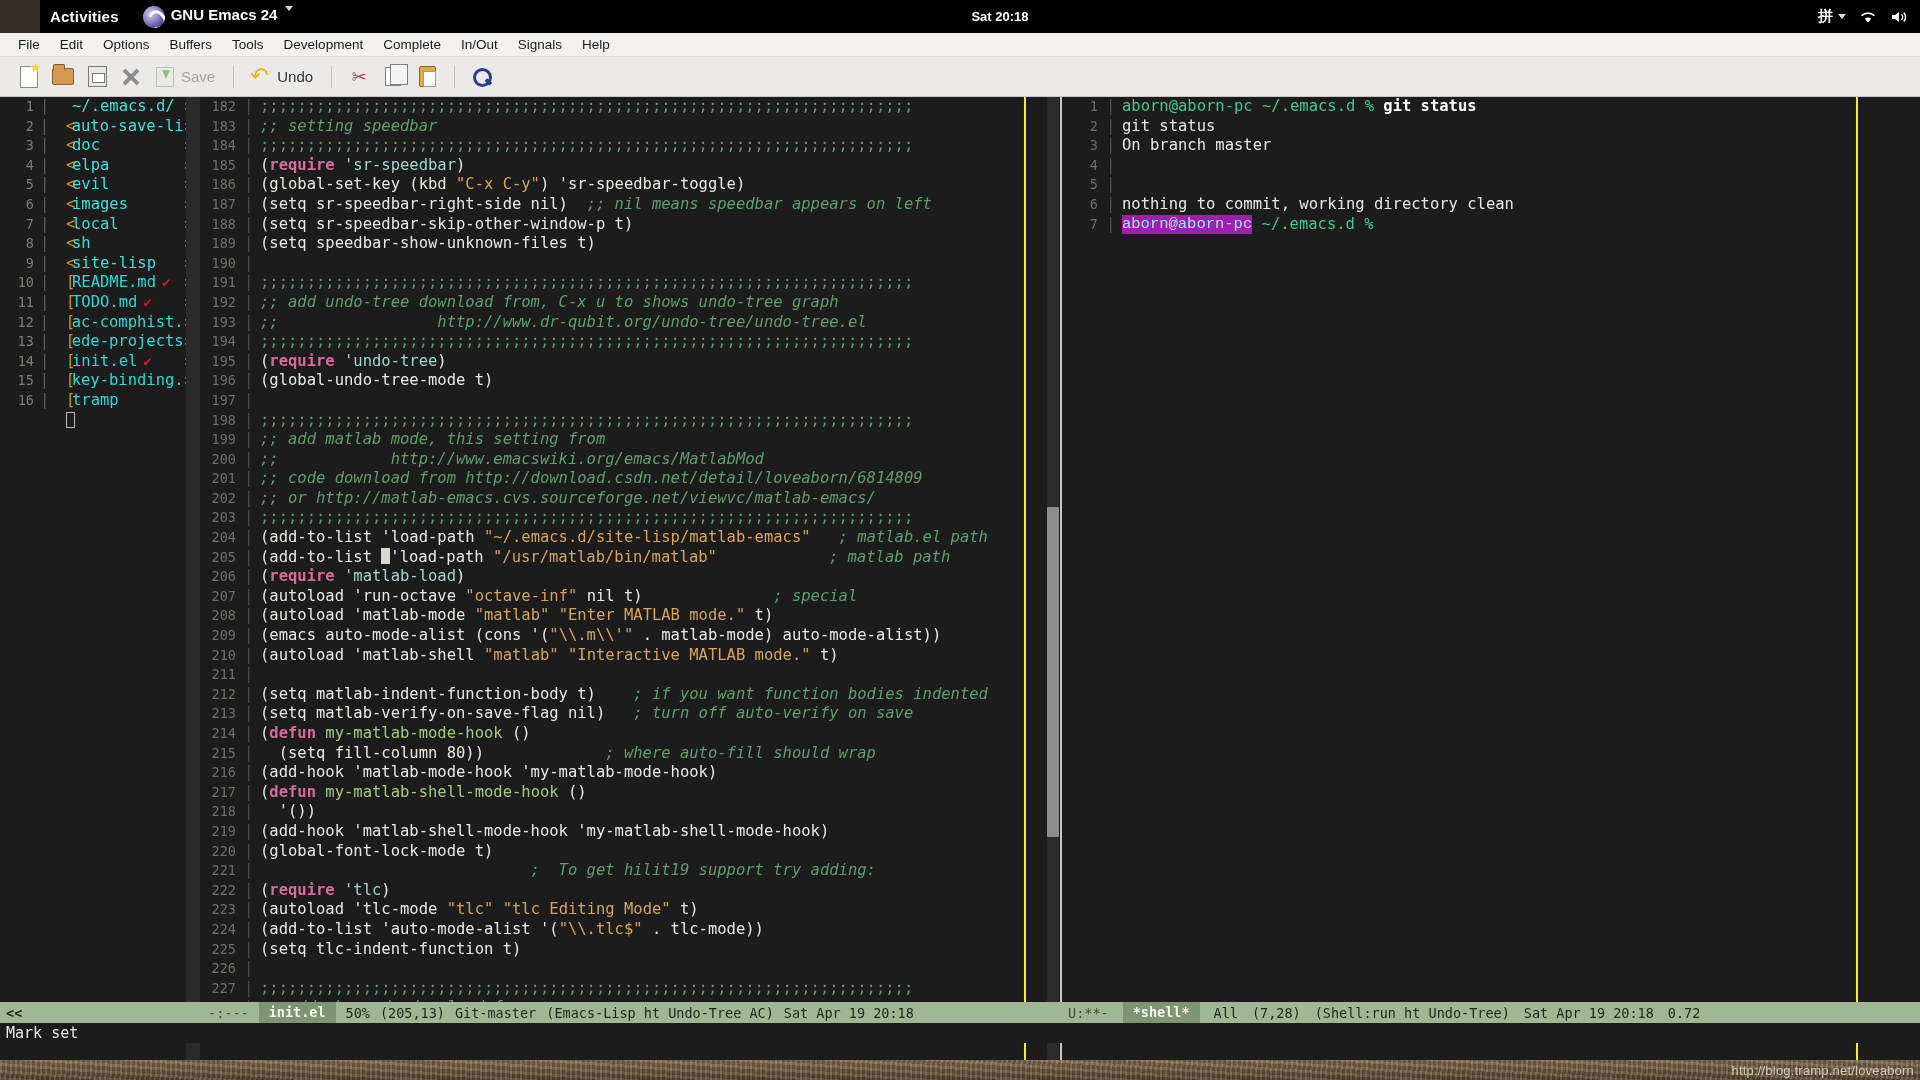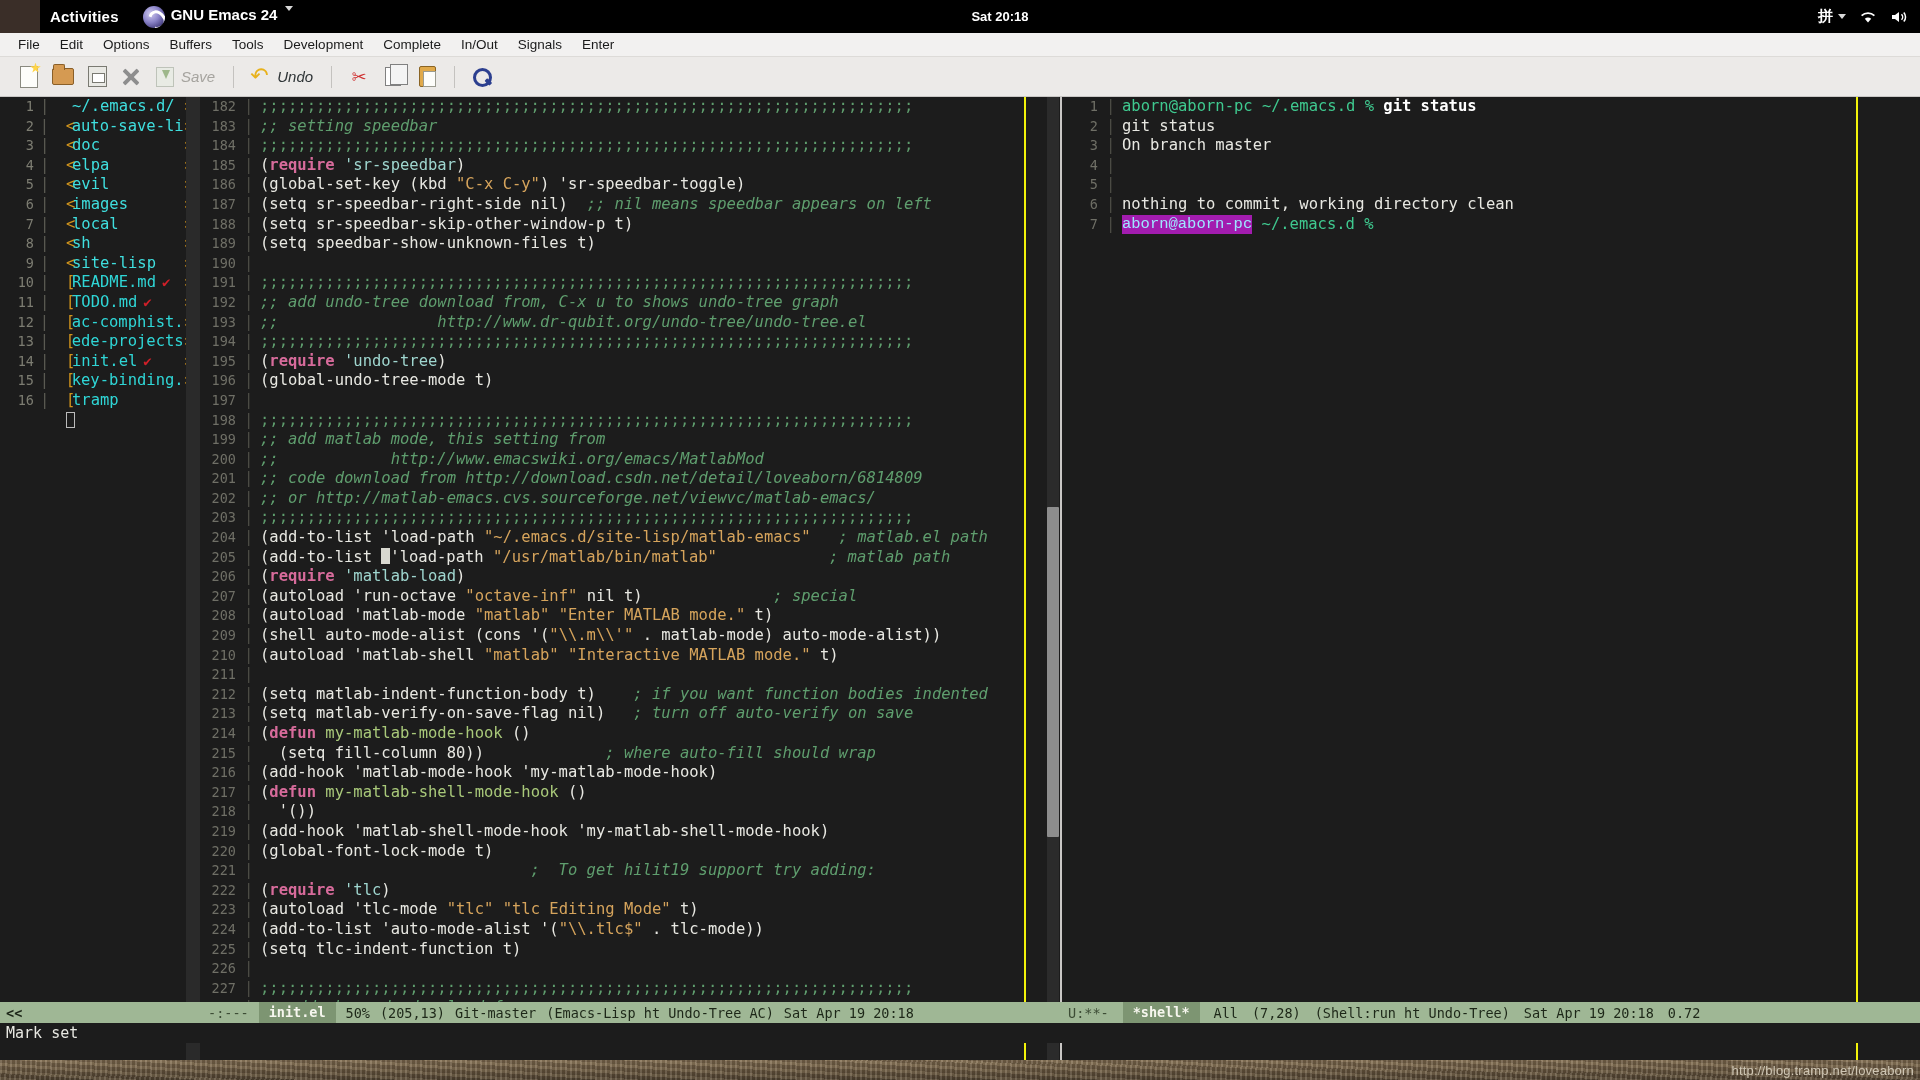--- a/index.html
+++ b/index.html
@@ -82,21 +82,21 @@
   .tb-btn {
     width: 30px; height: 30px; display: flex; align-items: center;
     justify-content: center; position: relative;
   }
   .tb-sep { width: 1px; height: 22px; background: #c4c2bf; margin: 0 8px; }
   .tb-text {
     font-family: "Liberation Sans", sans-serif; font-size: 15px;
     color: #2e3436; margin-left: 1px; margin-right: 6px;
   }
   .tb-text.disabled { color: #a6a49f; }
-  .tb-labeled { display: flex; align-items: center; font-style: italic; }
+  .tb-labeled { display: flex; align-items: center; }
 
   
   .ic-page { width: 18px; height: 22px; background: #fdfdfa; border: 1.5px solid #8a8a80; position: relative; }
   .ic-page::after { content:""; position:absolute; right:-4px; top:-4px; width:11px; height:11px;
      background:#ffd447; clip-path: polygon(50% 0%,61% 35%,98% 35%,68% 57%,79% 91%,50% 70%,21% 91%,32% 57%,2% 35%,39% 35%); }
   .ic-folder { width: 22px; height: 17px; background: #d59a52; border: 1.5px solid #8a5f28; border-radius: 2px; position: relative; }
   .ic-folder::before { content:""; position:absolute; top:-5px; left:0; width:10px; height:5px; background:#d59a52; border:1.5px solid #8a5f28; border-bottom:none; border-radius:2px 2px 0 0;}
   .ic-drawer { width: 19px; height: 21px; background: #e9e9e4; border: 1.5px solid #7a7a72; position: relative; }
   .ic-drawer::after { content:""; position:absolute; left:3px; top:6px; width:11px; height:8px; background:#fff; border:1.5px solid #7a7a72; }
   .ic-x { width: 20px; height: 20px; position: relative; }
@@ -259,21 +259,21 @@
   <div id="menubar">
     <span class="mi">File</span>
     <span class="mi">Edit</span>
     <span class="mi">Options</span>
     <span class="mi">Buffers</span>
     <span class="mi">Tools</span>
     <span class="mi">Development</span>
     <span class="mi">Complete</span>
     <span class="mi">In/Out</span>
     <span class="mi">Signals</span>
-    <span class="mi">Enter</span>
+    <span class="mi">Help</span>
   </div>
 
   <div id="toolbar">
     <span class="tb-btn">
         <span class="ic-page"></span>
       </span>
     <span class="tb-btn">
         <span class="ic-folder"></span>
       </span>
     <span class="tb-btn">
@@ -459,21 +459,21 @@
           <div class="cl"><span class="ln">199</span><span class="lb">|</span><span class="cmt">;; add matlab mode, this setting from</span></div>
           <div class="cl"><span class="ln">200</span><span class="lb">|</span><span class="cmt">;;            http://www.emacswiki.org/emacs/MatlabMod</span></div>
           <div class="cl"><span class="ln">201</span><span class="lb">|</span><span class="cmt">;; code download from http://download.csdn.net/detail/loveaborn/6814809</span></div>
           <div class="cl"><span class="ln">202</span><span class="lb">|</span><span class="cmt">;; or http://matlab-emacs.cvs.sourceforge.net/viewvc/matlab-emacs/</span></div>
           <div class="cl"><span class="ln">203</span><span class="lb">|</span><span class="semis">;;;;;;;;;;;;;;;;;;;;;;;;;;;;;;;;;;;;;;;;;;;;;;;;;;;;;;;;;;;;;;;;;;;;;;</span></div>
           <div class="cl"><span class="ln">204</span><span class="lb">|</span><span class="code">(add-to-list 'load-path </span><span class="str">"~/.emacs.d/site-lisp/matlab-emacs"</span><span class="code">   </span><span class="cmt">; matlab.el path</span></div>
           <div class="cl"><span class="ln">205</span><span class="lb">|</span><span class="code">(add-to-list </span><span style="display: inline-block; width: 9px; height: 16px; background: rgb(216, 216, 208); vertical-align: -3px;"></span><span class="code">'load-path </span><span class="str">"/usr/matlab/bin/matlab"</span><span class="code">            </span><span class="cmt">; matlab path</span></div>
           <div class="cl"><span class="ln">206</span><span class="lb">|</span><span class="code">(</span><span class="kw">require</span><span class="code"> </span><span class="sym">'matlab-load</span><span class="code">)</span></div>
           <div class="cl"><span class="ln">207</span><span class="lb">|</span><span class="code">(autoload 'run-octave </span><span class="str">"octave-inf"</span><span class="code"> nil t)</span><span class="code">              </span><span class="cmt">; special</span></div>
           <div class="cl"><span class="ln">208</span><span class="lb">|</span><span class="code">(autoload 'matlab-mode </span><span class="str">"matlab"</span><span class="code"> </span><span class="str">"Enter MATLAB mode."</span><span class="code"> t)</span></div>
-          <div class="cl"><span class="ln">209</span><span class="lb">|</span><span class="code">(shell auto-mode-alist (cons '(</span><span class="str">"\\.m\\'"</span><span class="code"> . matlab-mode) auto-mode-alist))</span></div>
+          <div class="cl"><span class="ln">209</span><span class="lb">|</span><span class="code">(emacs auto-mode-alist (cons '(</span><span class="str">"\\.m\\'"</span><span class="code"> . matlab-mode) auto-mode-alist))</span></div>
           <div class="cl"><span class="ln">210</span><span class="lb">|</span><span class="code">(autoload 'matlab-shell </span><span class="str">"matlab"</span><span class="code"> </span><span class="str">"Interactive MATLAB mode."</span><span class="code"> t)</span></div>
           <div class="cl"><span class="ln">211</span><span class="lb">|</span></div>
           <div class="cl"><span class="ln">212</span><span class="lb">|</span><span class="code">(setq matlab-indent-function-body t)    </span><span class="cmt">; if you want function bodies indented</span></div>
           <div class="cl"><span class="ln">213</span><span class="lb">|</span><span class="code">(setq matlab-verify-on-save-flag nil)   </span><span class="cmt">; turn off auto-verify on save</span></div>
           <div class="cl"><span class="ln">214</span><span class="lb">|</span><span class="code">(</span><span class="kw">defun</span><span class="code"> </span><span class="fn">my-matlab-mode-hook</span><span class="code"> ()</span></div>
           <div class="cl"><span class="ln">215</span><span class="lb">|</span><span class="code">  (setq fill-column 80))             </span><span class="cmt">; where auto-fill should wrap</span></div>
           <div class="cl"><span class="ln">216</span><span class="lb">|</span><span class="code">(add-hook 'matlab-mode-hook 'my-matlab-mode-hook)</span></div>
           <div class="cl"><span class="ln">217</span><span class="lb">|</span><span class="code">(</span><span class="kw">defun</span><span class="code"> </span><span class="fn">my-matlab-shell-mode-hook</span><span class="code"> ()</span></div>
           <div class="cl"><span class="ln">218</span><span class="lb">|</span><span class="code">  '())</span></div>
           <div class="cl"><span class="ln">219</span><span class="lb">|</span><span class="code">(add-hook 'matlab-shell-mode-hook 'my-matlab-shell-mode-hook)</span></div>

